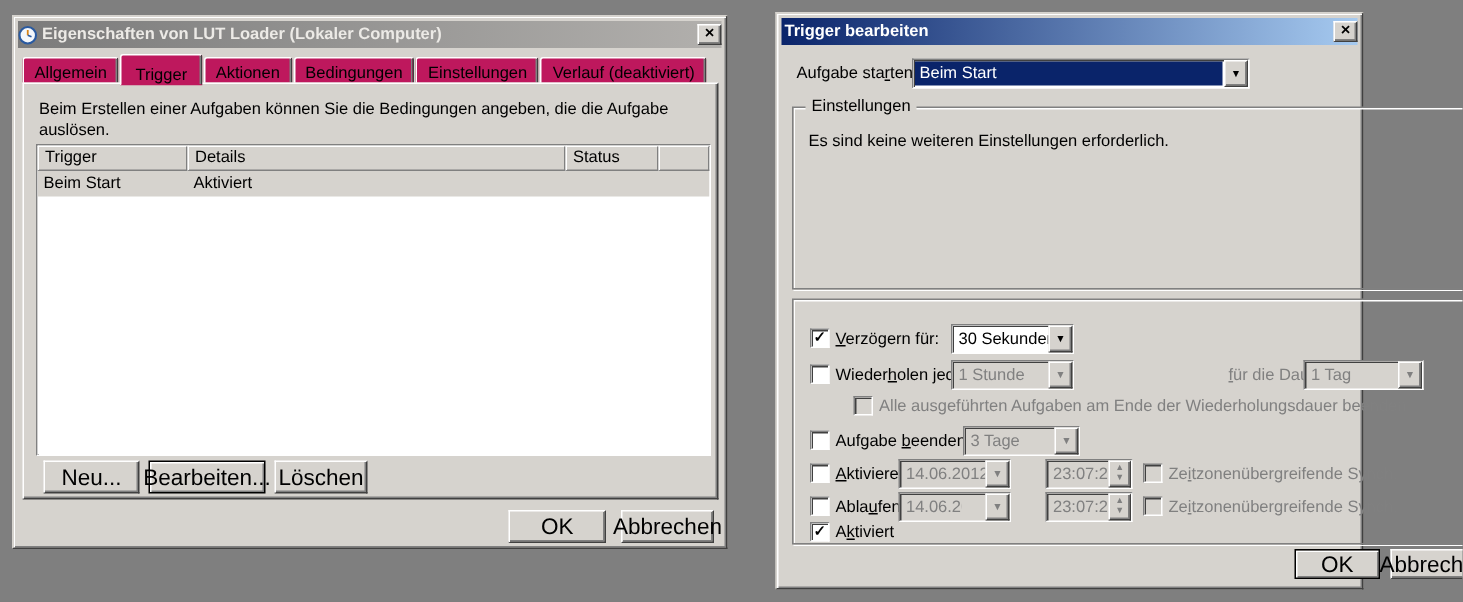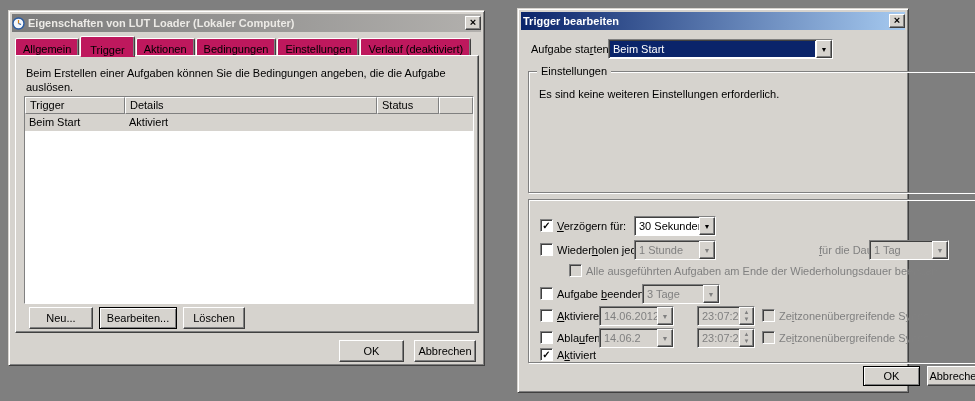--- a/index.html
+++ b/index.html
@@ -31,21 +31,21 @@
     border:1px solid; border-color:#ffffff #404040 #404040 #ffffff;
     box-shadow: inset -1px -1px 0 #808080;
     font-weight:bold; font-size:11px; line-height:11px; text-align:center;
     cursor:default; flex:0 0 auto;
   }
   .btn {
     position:absolute; background:#d6d3ce;
     border:1px solid; border-color:#ffffff #404040 #404040 #ffffff;
     box-shadow: inset -1px -1px 0 #808080;
     text-align:center; display:flex; align-items:center; justify-content:center;
-    font-size:11px; cursor:default;
+    font-size:15px; cursor:default;
   }
   .btn.default {
     border:1px solid #000000;
     box-shadow: inset 1px 1px 0 #ffffff, inset -1px -1px 0 #808080;
   }
   .sunken {
     border:1px solid; border-color:#808080 #ffffff #ffffff #808080;
     box-shadow: inset 1px 1px 0 #404040;
     background:#ffffff;
   }

